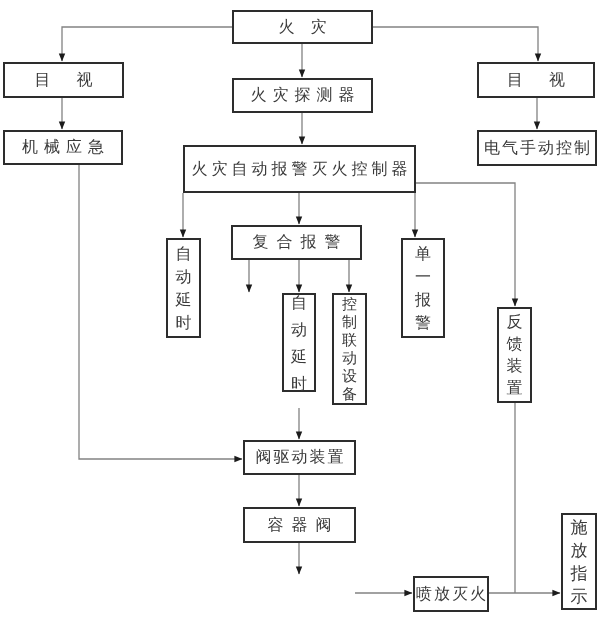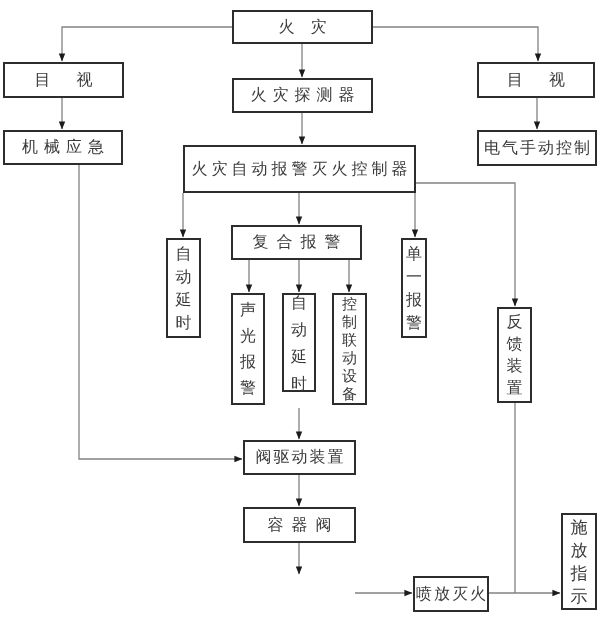--- a/index.html
+++ b/index.html
@@ -99,27 +99,24 @@
   </div>
 
   <div class="node" style="left:231px;top:225px;width:131px;height:35px">
     <span class="lbl" style="letter-spacing:8px;text-indent:8px">复合报警</span>
   </div>
 
   <div class="node v" style="left:166px;top:238px;width:35px;height:100px">
     <span class="lbl" style="line-height:23px">自动延时</span>
   </div>
 
-  <div class="node v" style="left:401px;top:238px;width:26px;height:100px">
+  <div class="node v" style="left:401px;top:238px;width:44px;height:100px">
     <span class="lbl" style="line-height:23px">单一报警</span>
   </div>
 
-  <div class="node v" style="left:231px;top:293px;width:34px;height:112px">
-    <span class="lbl" style="line-height:26px">声光报警</span>
-  </div>
 
   <div class="node v" style="left:282px;top:293px;width:34px;height:99px">
     <span class="lbl" style="line-height:27px">自动延时</span>
   </div>
 
   <div class="node v" style="left:332px;top:293px;width:35px;height:112px;font-size:15px">
     <span class="lbl" style="line-height:18px">控制联动设备</span>
   </div>
 
   <div class="node v" style="left:497px;top:307px;width:35px;height:96px">

